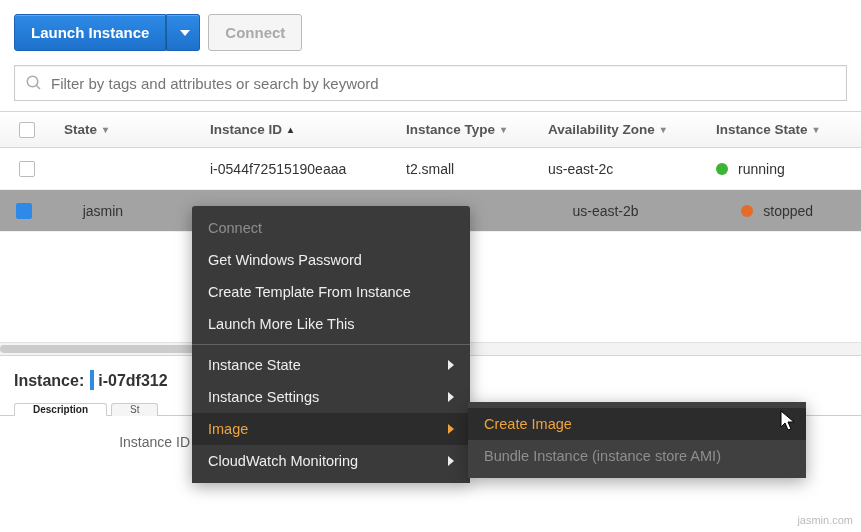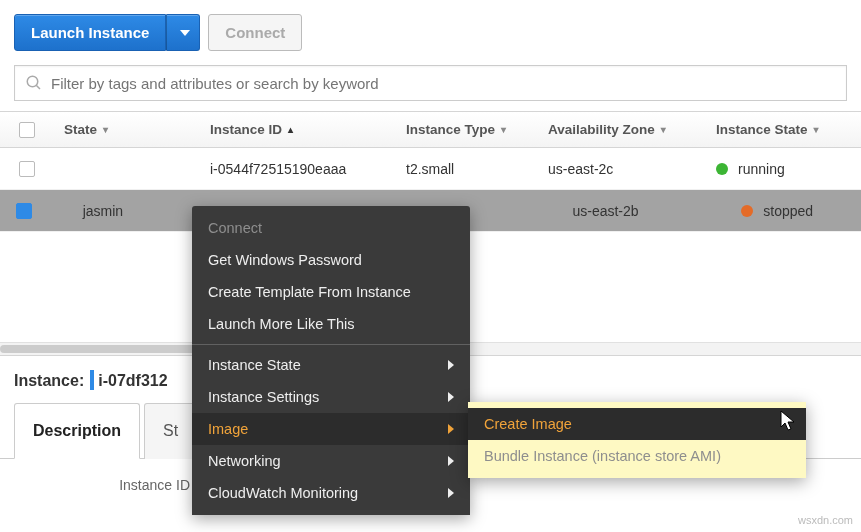--- a/index.html
+++ b/index.html
@@ -37,33 +37,33 @@
 .dot-red { background:#e46b28; }
 
 .spacer-scroll { height:14px; background:#f3f3f3; border-top:1px solid #e1e1e1; border-bottom:1px solid #d5d5d5; margin-top:110px; position:relative;}
 .scroll-thumb { position:absolute; left:0; top:2px; bottom:2px; width:210px; background:#ccc; border-radius:7px;}
 .detail-bar { padding:14px 24px 8px 14px; font-size:16px; display:flex; align-items:flex-end; }
 .detail-label{ font-weight:bold; margin-right:6px;}
 .sel-mark { display:inline-block; width:4px; height:20px; background:#2e8ae6; margin-right:4px;}
 .detail-id { font-weight:bold; color:#333; }
 
 .tabs { display:flex; padding:0 14px; border-bottom:1px solid #ccc; margin-top:4px;}
-.tab { padding:18px 18px; border:1px solid #ccc; border-bottom:none; background:#f5f5f5; margin-right:4px; border-radius:3px 3px 0 0; color:#555; font-size:16px; position:relative; top:1px;}
+.tab { padding:0 18px; border:1px solid #ccc; border-bottom:none; background:#f5f5f5; margin-right:4px; border-radius:3px 3px 0 0; color:#555; font-size:10px; position:relative; top:1px;}
 .tab.active { background:#fff; font-weight:bold; color:#222; border-bottom:1px solid #fff;}
 .detail-row { display:flex; padding:18px 14px; font-size:14px; color:#555;}
 .detail-row .k { width:200px; text-align:right; padding-right:24px; color:#666;}
 .detail-row .v { color:#333; }
 
 .ctx-menu { position:absolute; top:206px; left:192px; width:278px; background:#3a3a3a; color:#eee; border-radius:3px 3px 0 0; box-shadow:0 4px 16px rgba(0,0,0,0.35); padding:6px 0; z-index:20; }
 .ctx-item { padding:8px 16px; display:flex; justify-content:space-between; align-items:center; cursor:pointer; font-size:14.5px;}
 .ctx-item.disabled { color:#8e8e8e; cursor:default;}
 .ctx-item.active { background:#2c2c2c; color:#f0a33a;gap:23px;}
 .ctx-sep { height:1px; background:#616161; margin:4px 0;}
 .ctx-arrow { width:0; height:0; border-top:5px solid transparent; border-bottom:5px solid transparent; border-left:6px solid currentColor;}
-.submenu { position:absolute; top:402px; left:468px; width:338px; background:#fef9c3; color:#eee; padding:6px 0; box-shadow:0 4px 16px rgba(0,0,0,0.35); z-index:21; }
+.submenu { position:absolute; top:402px; left:468px; width:338px; background:#404040; color:#eee; padding:6px 0; box-shadow:0 4px 16px rgba(0,0,0,0.35); z-index:21; }
 .cursor { position:absolute; top:410px; left:780px; z-index:30; }
 .watermark { position:absolute; bottom:6px; right:8px; font-size:11px; color:#bbb; }
 </style>
 </head>
 <body>
 
 <div class="toolbar">
   <button class="btn btn-blue btn-blue-main">Launch Instance</button>
   <button class="btn btn-blue btn-blue-split">
       <span class="caret"></span>
@@ -170,31 +170,27 @@
     </div>
   <div class="ctx-item">
       <span>Instance Settings</span>
       <span class="ctx-arrow"></span>
     </div>
   <div class="ctx-item active">
       <span>Image</span>
       <span class="ctx-arrow"></span>
     </div>
   <div class="ctx-item">
-      <span>Networking</span>
-      <span class="ctx-arrow"></span>
-    </div>
-  <div class="ctx-item">
       <span>CloudWatch Monitoring</span>
       <span class="ctx-arrow"></span>
     </div>
 </div>
 
 <div class="submenu">
   <div class="ctx-item active">Create Image</div>
   <div class="ctx-item disabled">Bundle Instance (instance store AMI)</div>
 </div>
 
 <svg class="cursor" width="20" height="24">
   <path d="M1 1 L1 17 L5 13 L8 20 L11 19 L8 12 L14 12 Z" fill="#fff" stroke="#000" stroke-width="1"></path>
 </svg>
 
-<div class="watermark">wsxdn.com</div>
+<div class="watermark">jasmin.com</div>
 
 </body></html>

